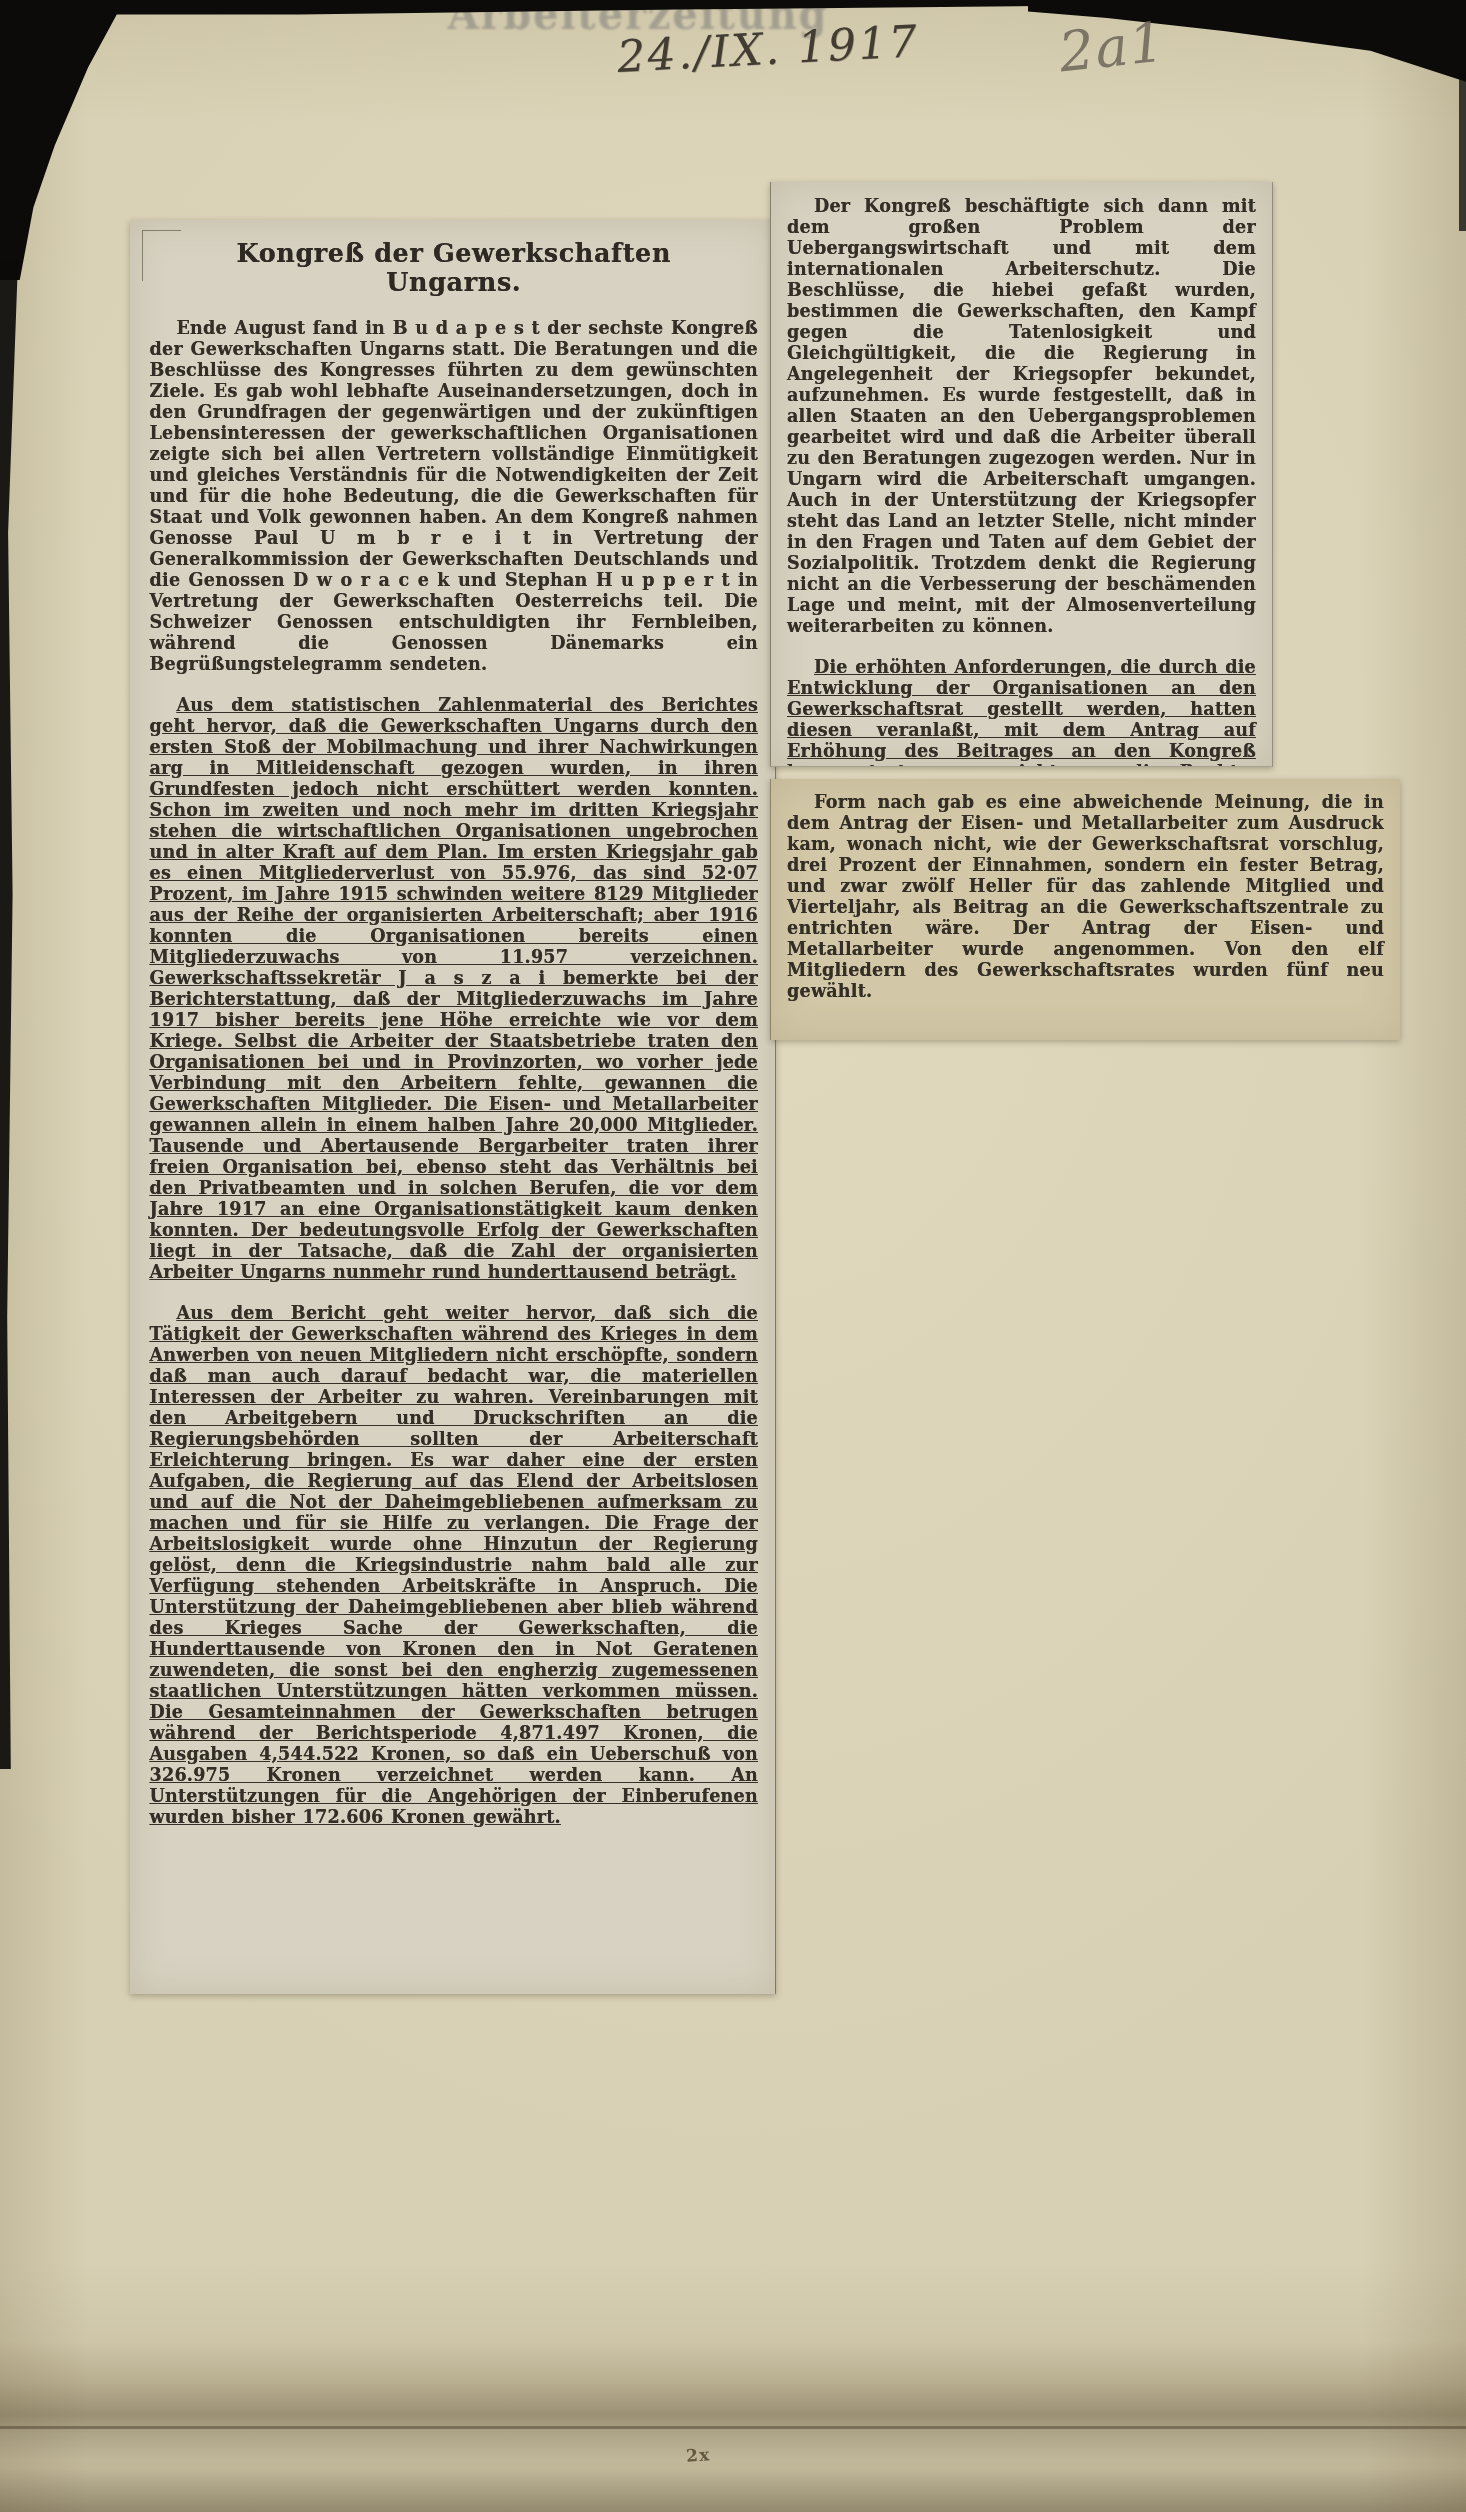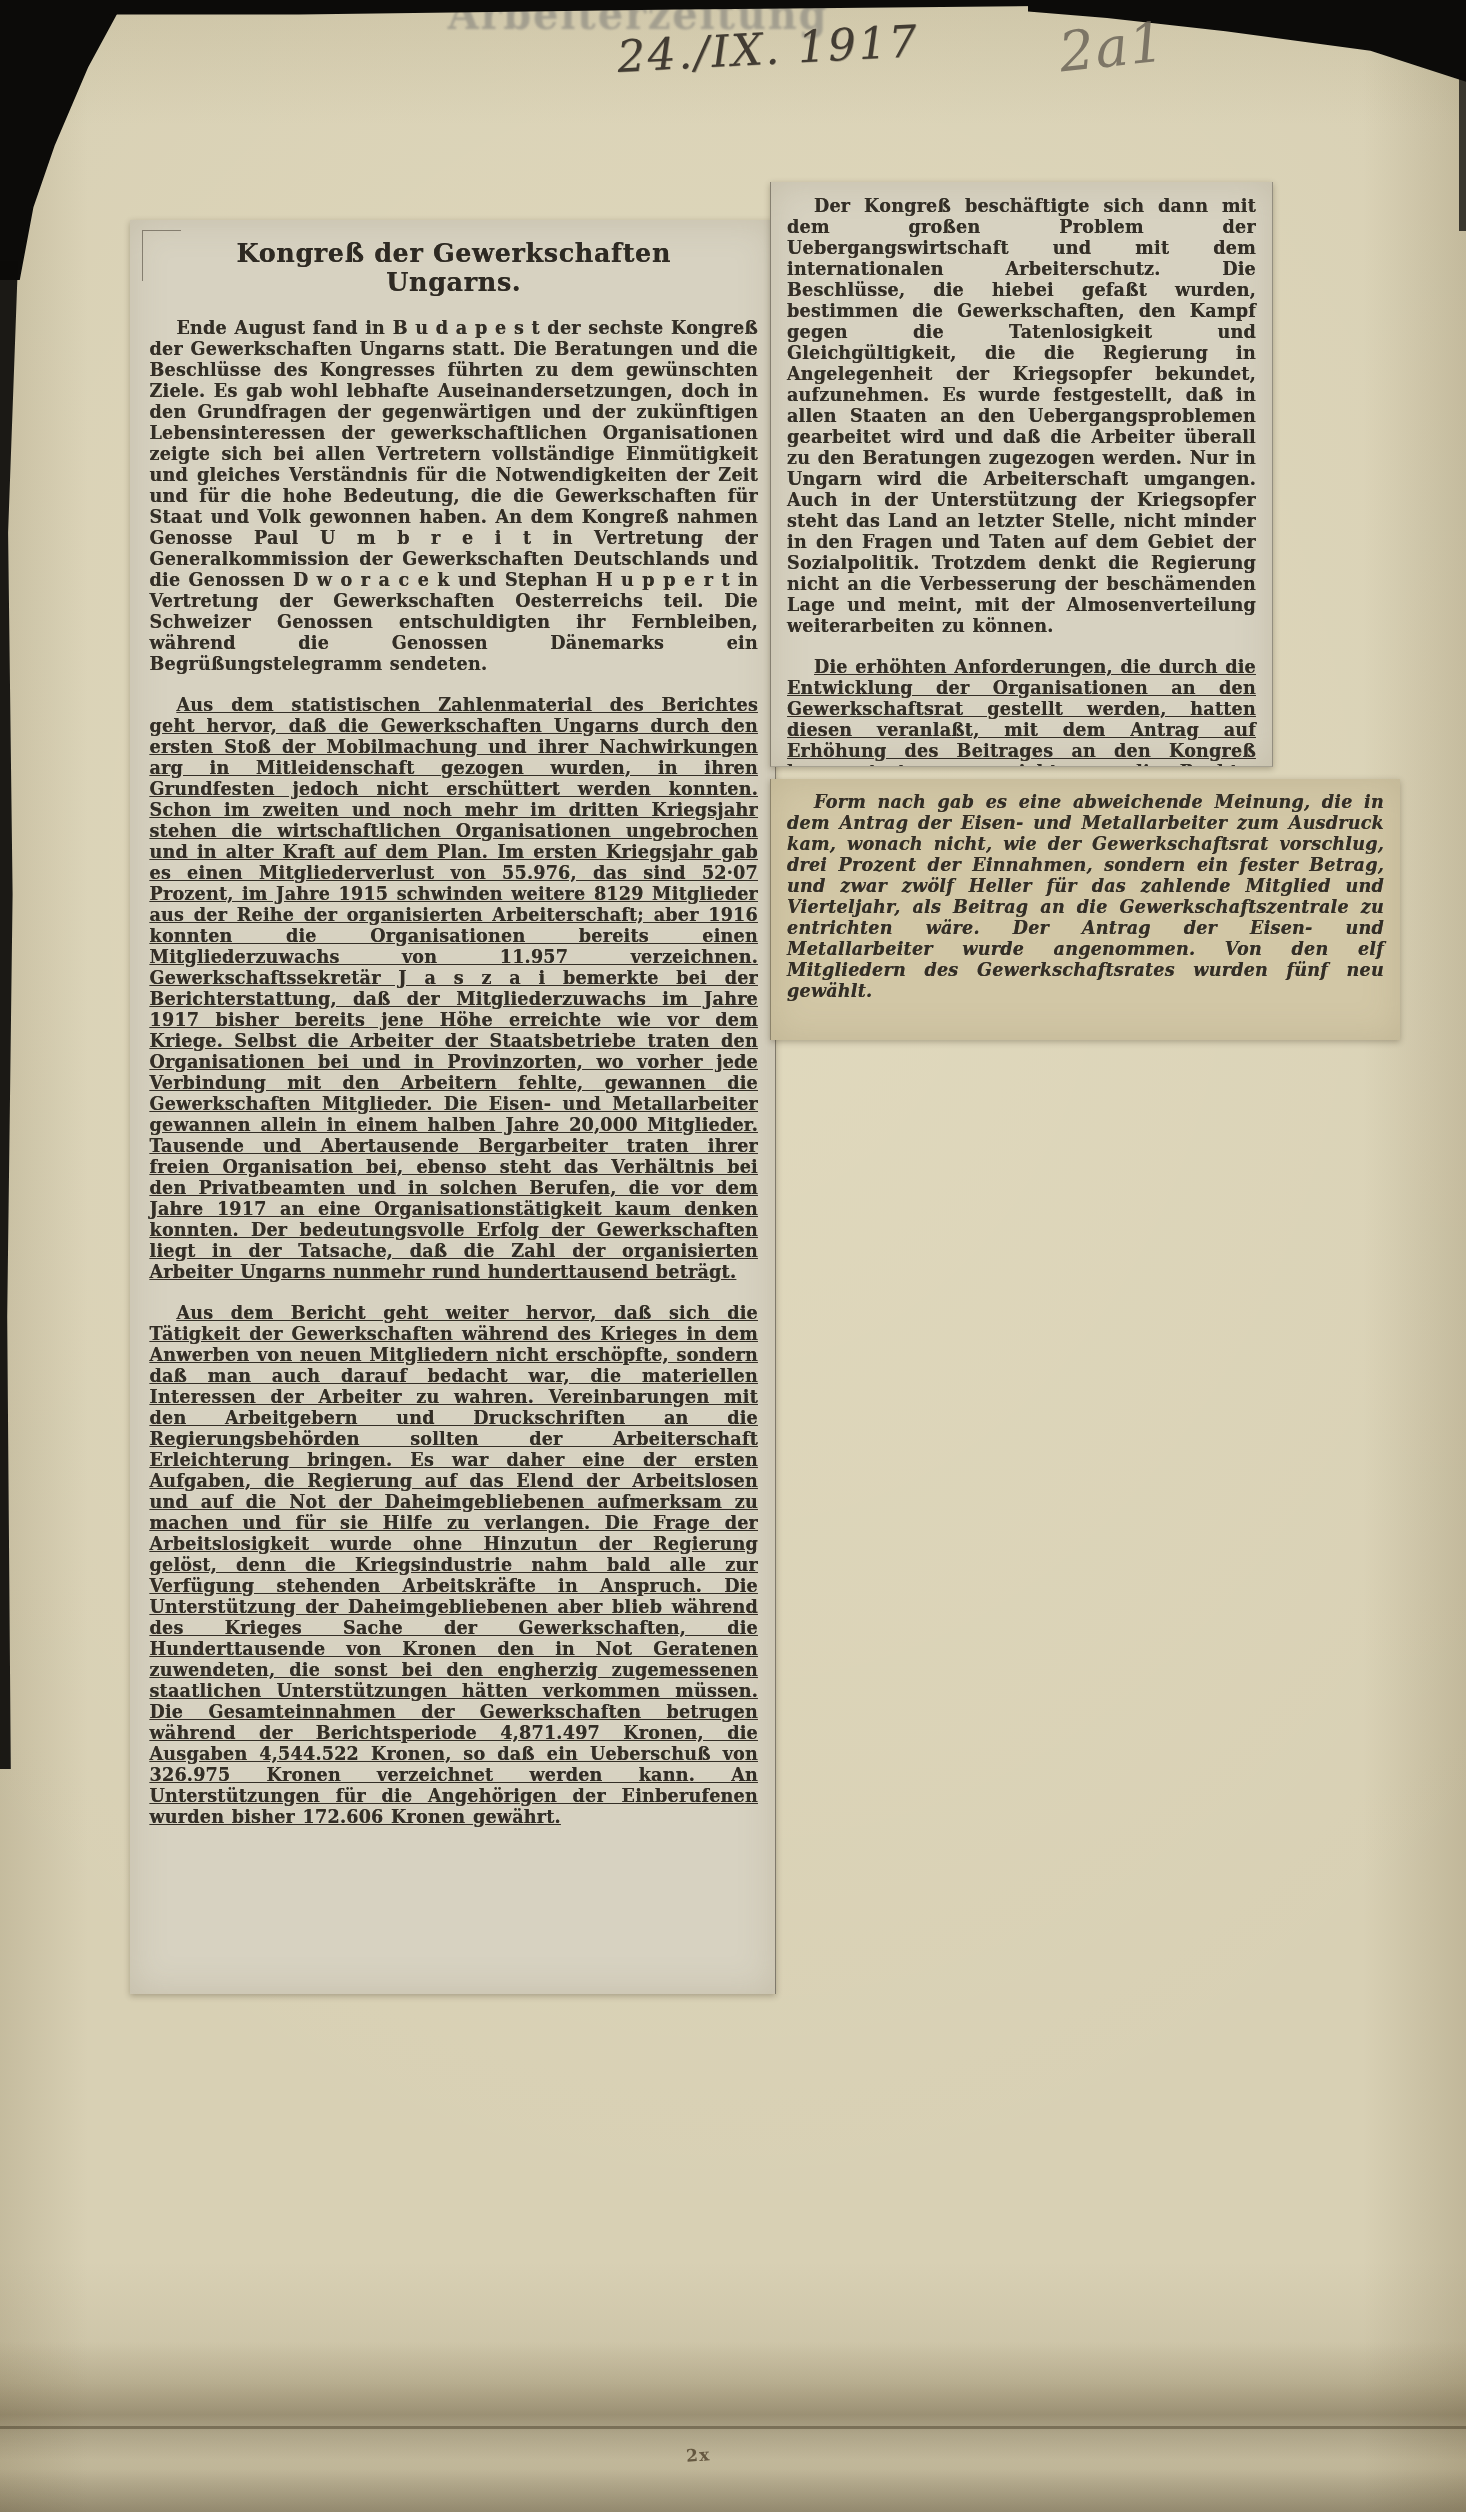--- a/index.html
+++ b/index.html
@@ -90,21 +90,20 @@
     padding: 13.4px 16px;
     border-left: 1.2px solid rgba(55,48,36,.5);
     border-right: 1.2px solid rgba(55,48,36,.42);
     border-bottom: 1.2px solid rgba(55,48,36,.30);
   }
   .clip-right-bottom {
     left: 770px; top: 779px; width: 630px; height: 261px;
     padding: 12px 16px;
     background: #d2c7a6;
     border-left: 1.2px solid rgba(55,48,36,.45);
-    font-style: italic;
   }
   .bottom-mark {
     position: absolute; left: 686px; top: 2445px; z-index: 3;
     font-size: 17px; font-weight: 700; color: rgba(75,62,40,.78);
     transform: rotate(-4deg); letter-spacing: 1.2px;
   }
 </style>
 </head>
 <body>
 

